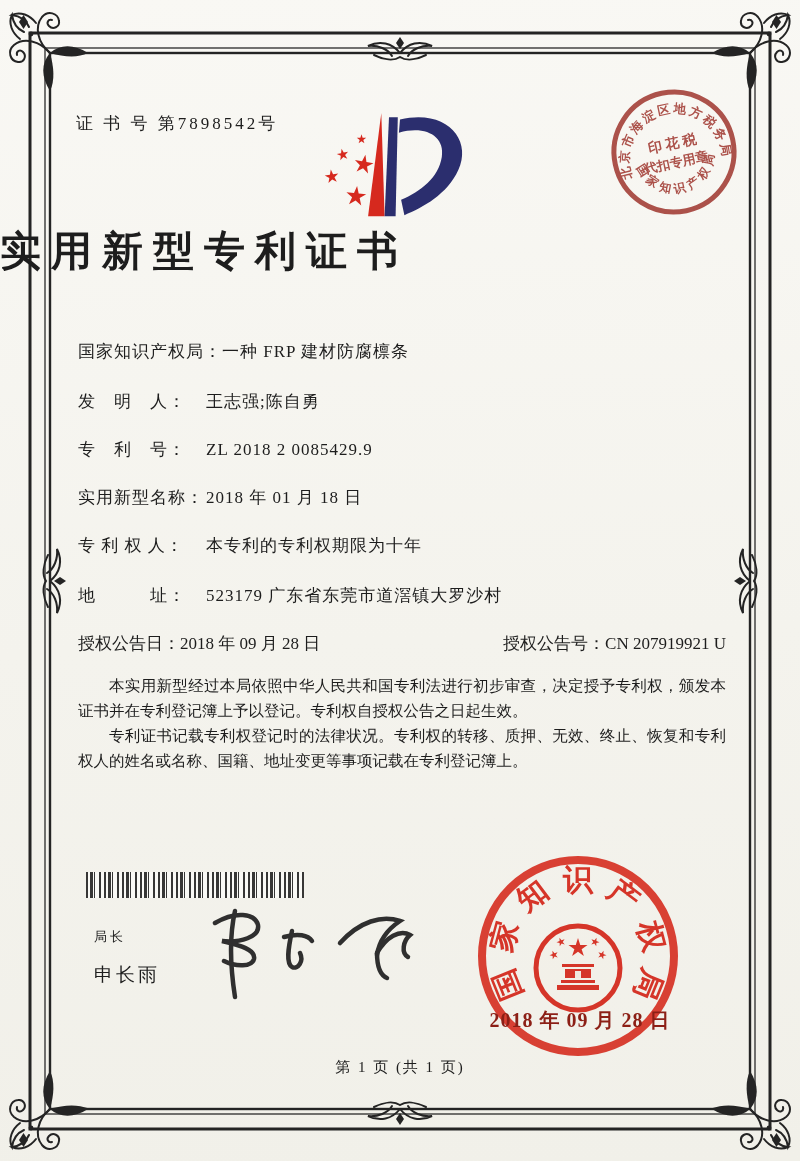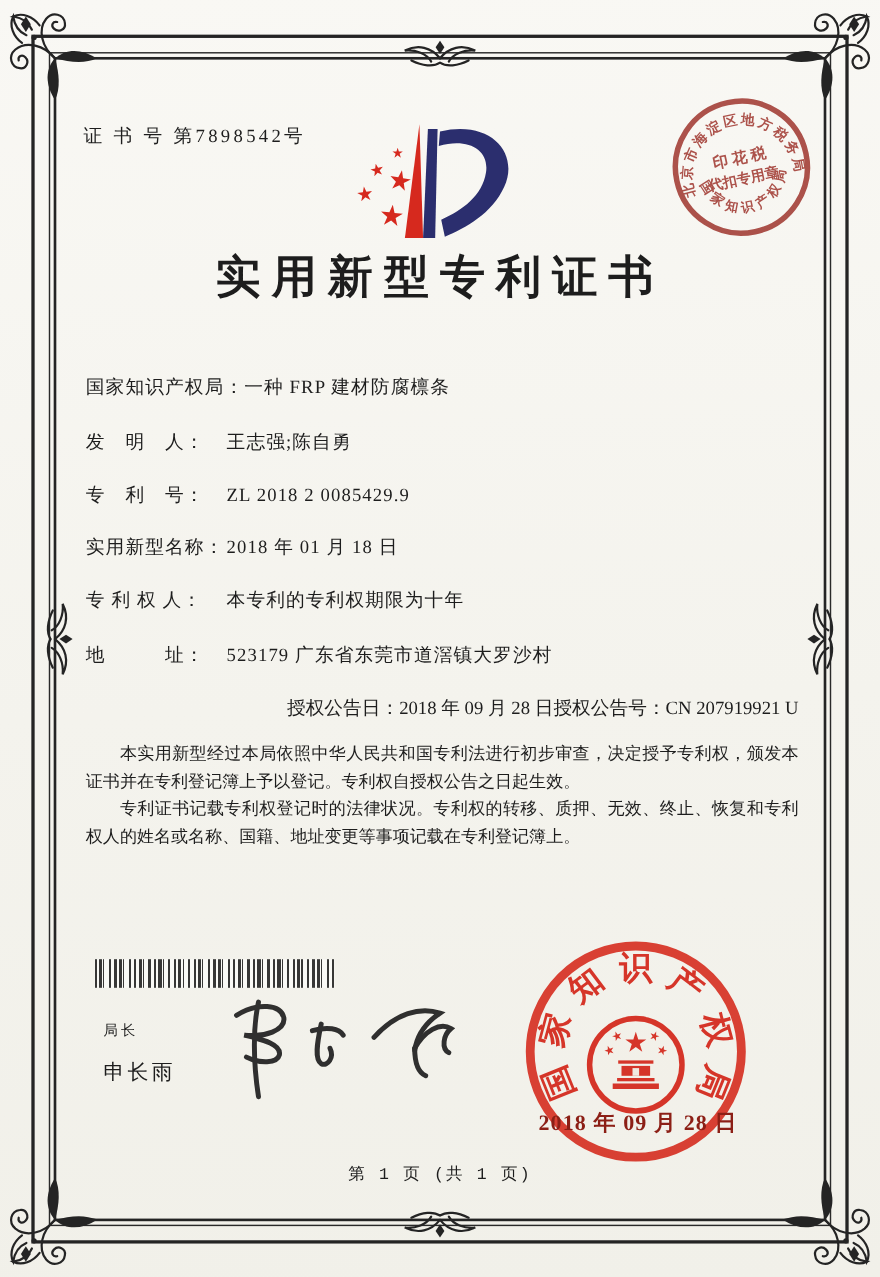--- a/index.html
+++ b/index.html
@@ -8,36 +8,36 @@
   .page {
     position:relative; width:800px; height:1161px; margin:0 auto;
     background:linear-gradient(178deg,#f9f8f4 0%,#f4f3ed 55%,#f1f0e9 100%);
     overflow:hidden;
   }
   .frame { position:absolute; left:0; top:0; pointer-events:none; z-index:1; }
   .abs { position:absolute; z-index:2; }
   .cert-no { left:76px; top:112px; font-size:17px; letter-spacing:3px;text-align:center; }
   .logo { left:312px; top:108px; }
   .stamp-wrap { left:598px; top:76px; width:152px; height:152px; transform:rotate(-12deg); opacity:.88; mix-blend-mode:multiply; }
-  .title { left:0; top:224px; width:100%; text-align:center; font-size:41px; font-weight:bold; letter-spacing:10px; }
+  .title { left:0; top:224px; width:100%; text-align:left; font-size:41px; font-weight:bold; letter-spacing:10px; }
   .fields { left:78px; top:334px; width:648px; font-size:17px; }
   .field-row { position:absolute; left:0; white-space:nowrap; letter-spacing:1px; }
   .field-label { display:inline-block; min-width:128px; }
-  .grant-row { left:78px; top:632px; width:648px; display:flex; justify-content:flex-end; font-size:17px; white-space:nowrap; }
+  .grant-row { left:78px; top:632px; width:648px; display:flex; justify-content:space-between; font-size:17px; white-space:nowrap; }
   .body-text { left:78px; top:662px; width:648px; font-size:15.5px; line-height:1.62; text-align:justify;margin-top:11px; }
   .body-text p { text-indent:2em; }
   .barcode { left:86px; top:872px; width:218px; height:26px;
     background:repeating-linear-gradient(90deg,#161616 0 2px,#fbfbf8 2px 4px,#161616 4px 7px,#fbfbf8 7px 8px,#161616 8px 9px,#fbfbf8 9px 13px,#161616 13px 15px,#fbfbf8 15px 18px);
     opacity:.85; }
   .director-role { left:94px; top:928px; font-size:13px; letter-spacing:3px; }
   .director-name { left:94px; top:962px; font-size:19px; letter-spacing:3px; }
   .sig { left:180px; top:893px; z-index:2; }
   .seal-wrap { left:462px; top:840px; width:232px; height:232px; z-index:3; mix-blend-mode:multiply; opacity:.94; }
   .seal-date { left:470px; top:1007px; width:220px; text-align:center; font-size:20px; font-weight:bold; letter-spacing:1px; color:#8c1f16; z-index:4; }
-  .footer { left:0; top:1058px; width:100%; text-align:center; font-size:15px; letter-spacing:2px;font-family:Liberation Mono, monospace; }
+  .footer { left:0; top:1058px; width:100%; text-align:center; font-size:15px; letter-spacing:2px; }
 </style>
 </head>
 <body>
 
 <div class="page">
 
   <svg class="frame" width="800" height="1161" viewBox="0 0 800 1161">
     <defs>
       <g id="cornerFl" stroke="#242424" fill="none" stroke-width="2" stroke-linecap="round">
         <path d="M0,0 C-10,-12 -26,-16 -36,-8 C-43,-2 -40,8 -32,9 C-26,10 -23,3 -27,-1 C-30,-4 -34,-2 -33,2"></path>

